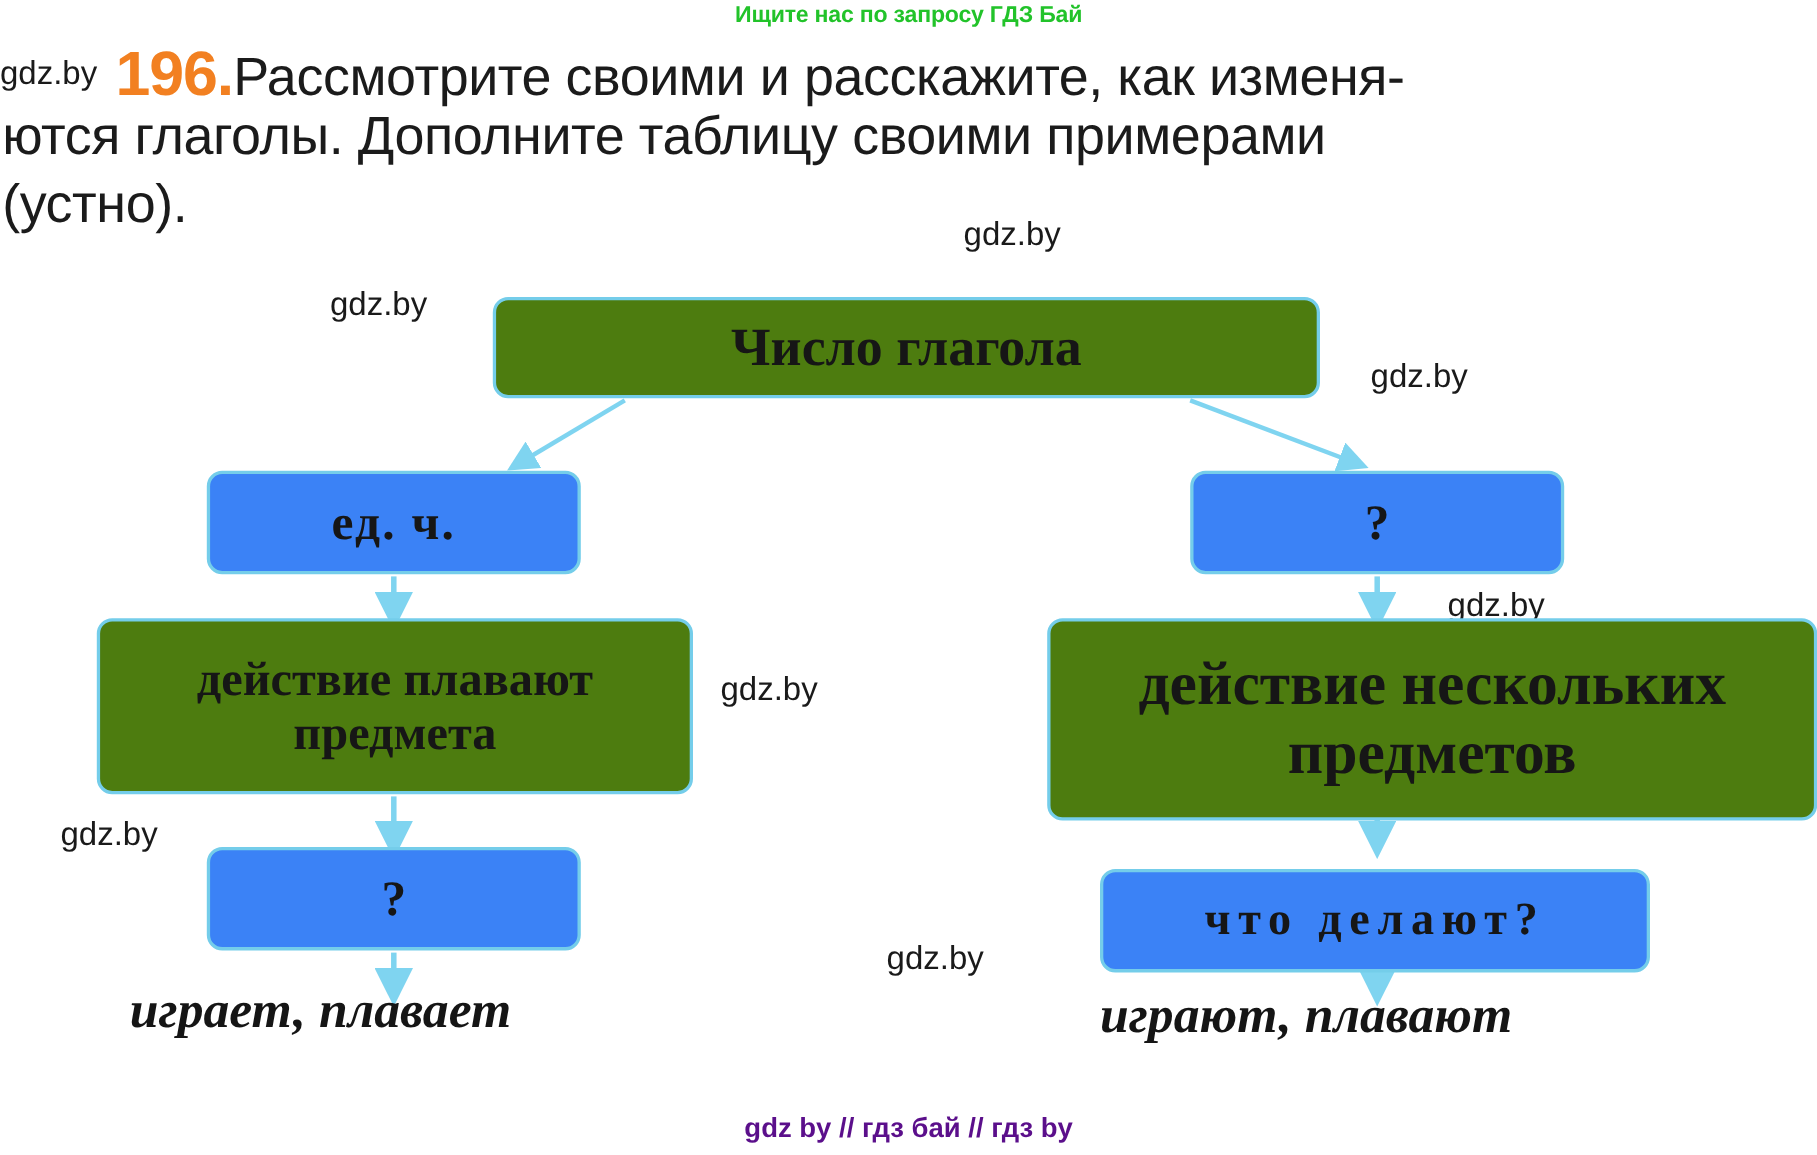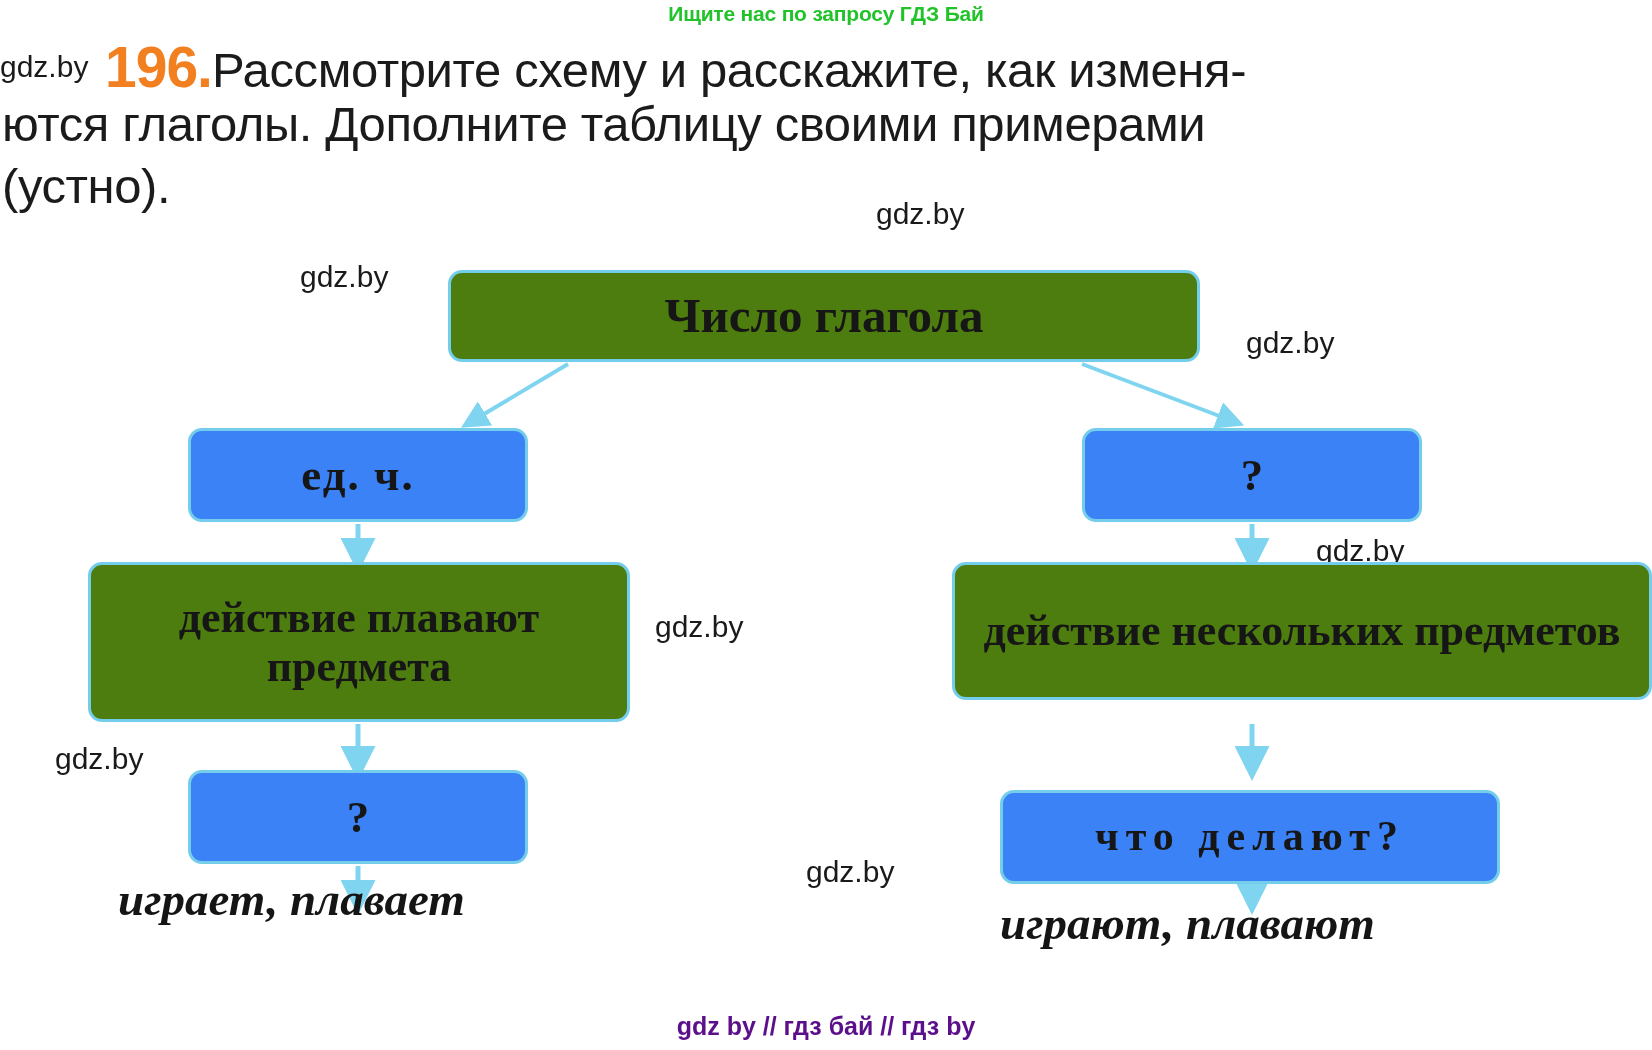--- a/index.html
+++ b/index.html
@@ -91,34 +91,34 @@
     font-weight: bold;
     line-height: 1.12;
   }
   .node.white { background: #4d7c0f; }
   .node.blue  { background: #3b82f6; }
 
   #node-root   { left: 448px; top: 270px;  width: 752px; height: 92px;  font-size: 49px; }
   #node-sing   { left: 188px; top: 428px;  width: 340px; height: 94px;  font-size: 45px; letter-spacing: 2px; }
   #node-plur   { left: 1082px; top: 428px; width: 340px; height: 94px;  font-size: 45px; }
   #node-one    { left: 88px;  top: 562px;  width: 542px; height: 160px; font-size: 44px; }
-  #node-many   { left: 952px; top: 562px;  width: 700px; height: 138px; font-size: 44px; }
+  #node-many   { left: 952px; top: 562px;  width: 700px; height: 184px; font-size: 56px; }
   #node-q-left { left: 188px; top: 770px;  width: 340px; height: 94px;  font-size: 45px; }
   #node-q-right{ left: 1000px;top: 790px;  width: 500px; height: 94px;  font-size: 42px; letter-spacing: 7px; text-align: center; }
 
   .leaf-text {
     position: absolute;
     color: #151515;
     font-family: "Liberation Serif", serif;
     font-style: italic;
     font-weight: bold;
     font-size: 47px;
     white-space: nowrap;
   }
-  #leaf-left  { left: 118px;  top: 872px; font-style: italic; }
+  #leaf-left  { left: 118px;  top: 892px; font-style: italic; }
   #leaf-right { left: 1000px; top: 896px; }
 
   svg#connectors {
     position: absolute;
     left: 0; top: 0;
     width: 1652px; height: 1050px;
     pointer-events: none;
   }
 
   
@@ -136,21 +136,21 @@
 </style>
 </head>
 <body>
 
 <div class="page">
 
   <div id="promo-line">Ищите нас по запросу ГДЗ Бай</div>
 
   <div id="exercise-block">
     <div class="head-line" id="head-line-1">
-      <span id="exercise-number">196.</span><span id="exercise-text">Рассмотрите схему и расскажите, как изменя-</span>
+      <span id="exercise-number">196.</span><span id="exercise-text">Рассмотрите своими и расскажите, как изменя-</span>
     </div>
     <div class="head-line" id="head-line-2">
       <span id="exercise-text-2" style="color:#1b1b1b;font-size:49px;letter-spacing:-0.4px;">ются глаголы. Дополните таблицу своими примерами</span>
     </div>
     <div class="head-line" id="head-line-3">
       <span id="exercise-text-3" style="color:#1b1b1b;font-size:49px;letter-spacing:-0.4px;">(устно).</span>
     </div>
   </div>
 
   <div class="wm" style="left:0px;top:50px;font-size:30px;">gdz.by</div>

